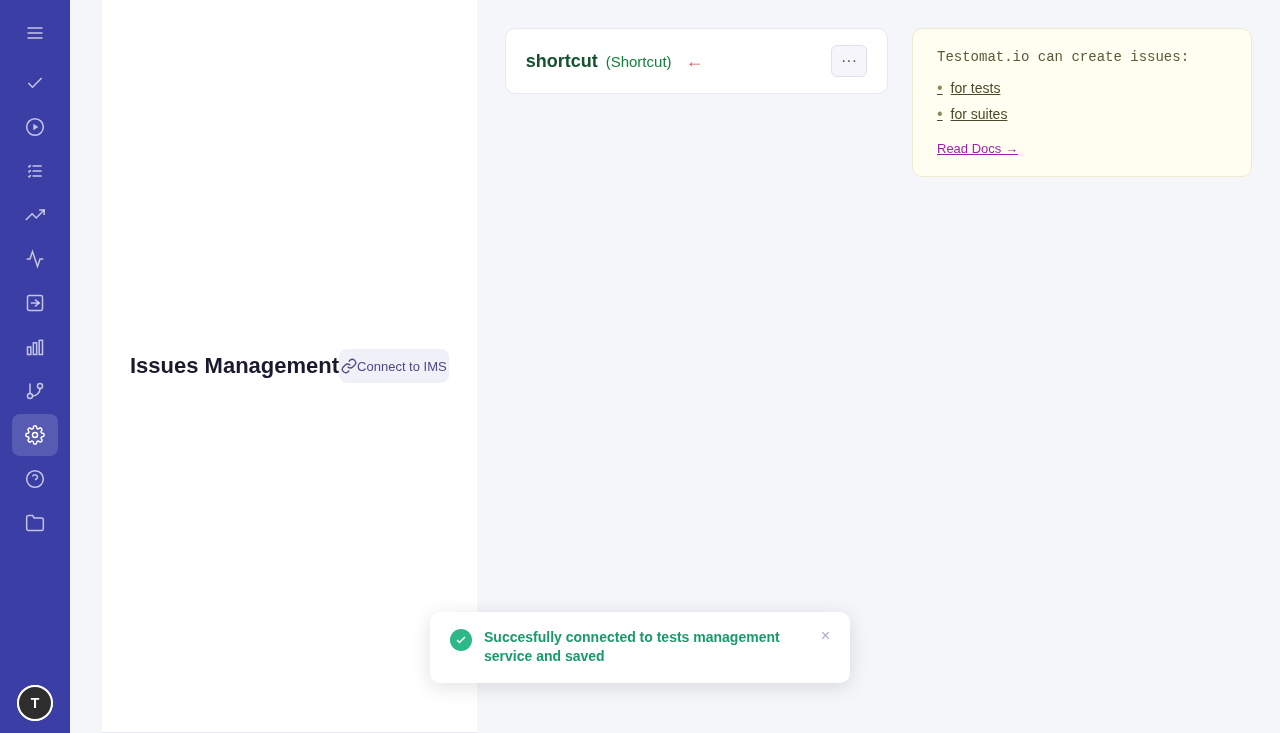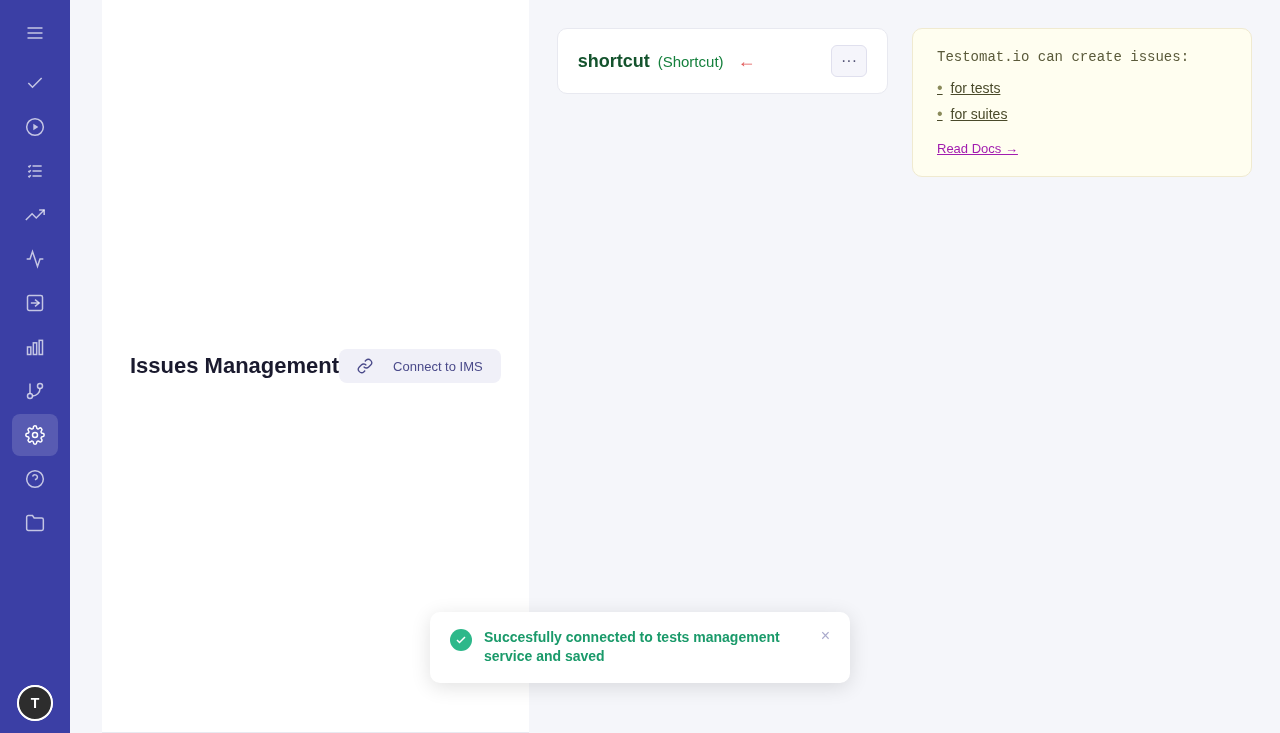--- a/index.html
+++ b/index.html
@@ -90,28 +90,28 @@
     }
     .header-title {
       font-size: 22px;
       font-weight: 700;
       color: #1a1a2e;
     }
     .connect-btn {
       background: #f0f0f8;
       border: none;
       border-radius: 8px;
-      padding: 9px 18px;
+      padding: 9px 2px;
       font-size: 13px;
       font-weight: 500;
       color: #4a4a8a;
       cursor: pointer;
       display: flex;
       align-items: center;
-      gap: 20px;
+      gap: 0;
     }
 
     
     .page-body {
       flex: 1;
       padding: 28px;
       display: flex;
       gap: 24px;
       overflow: hidden;
     }

